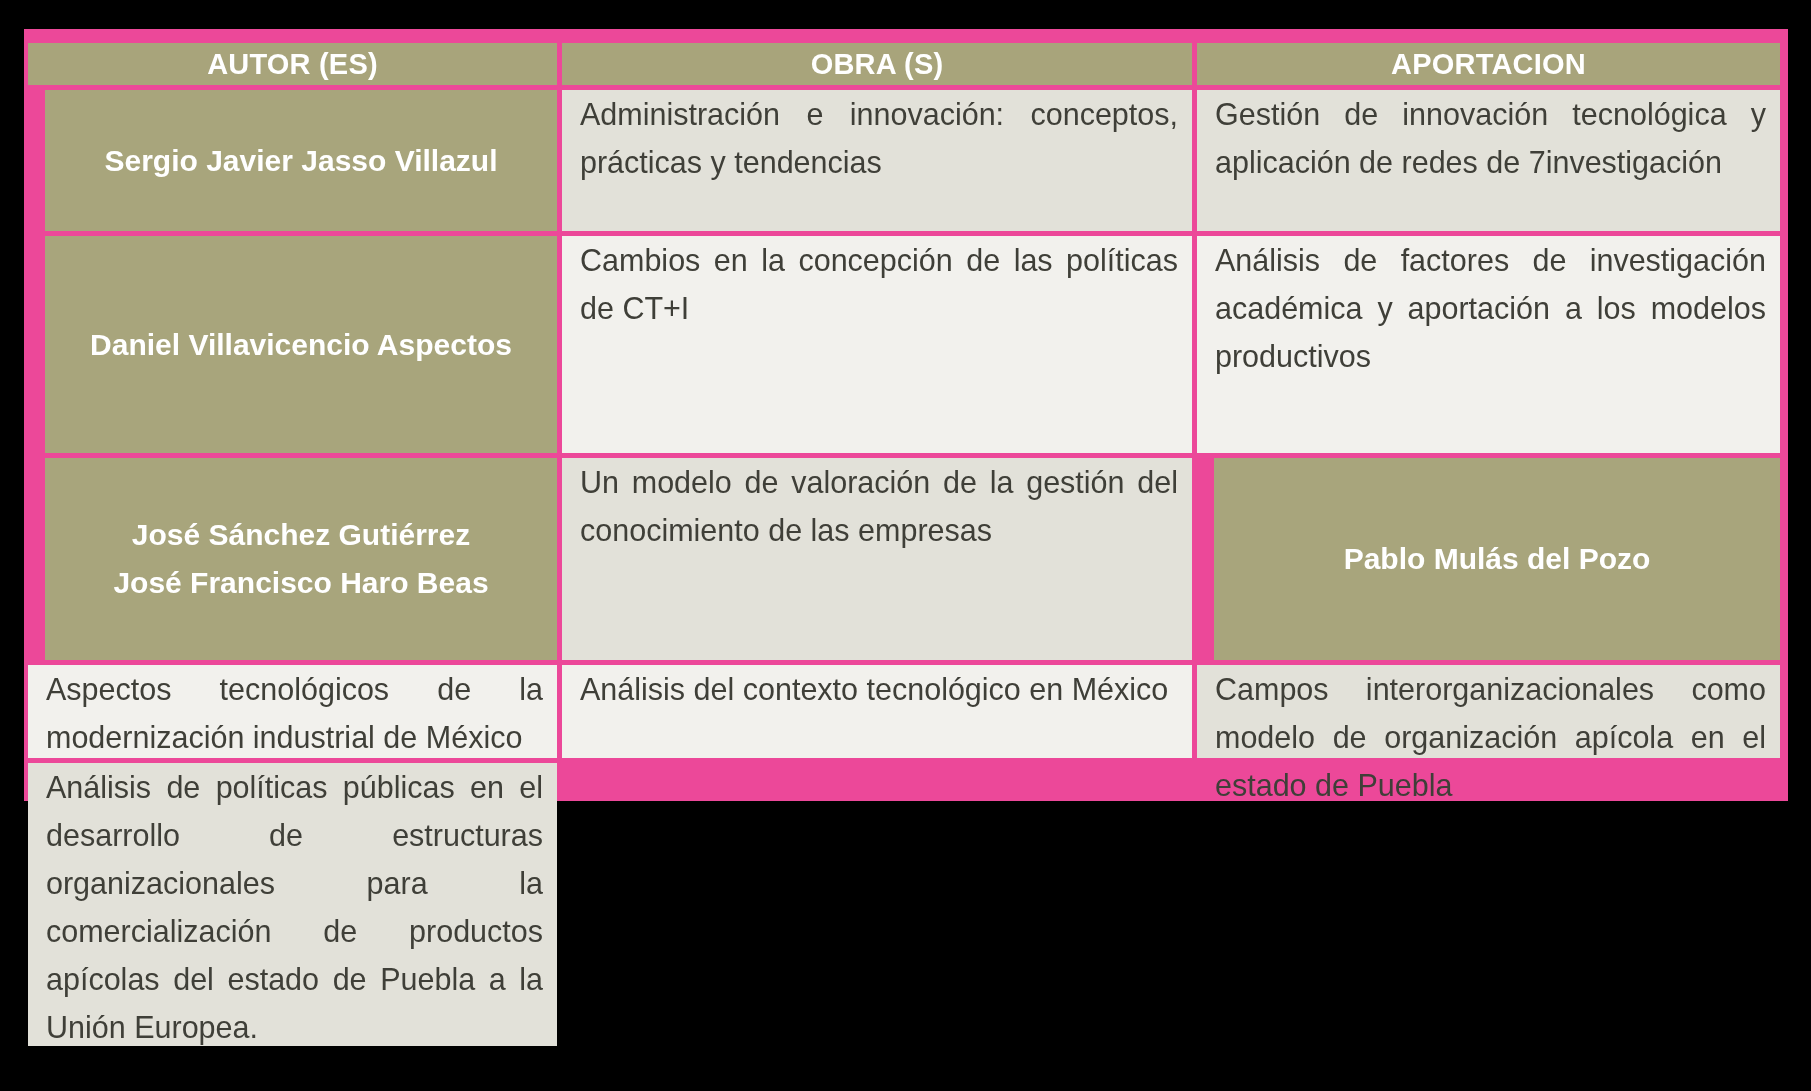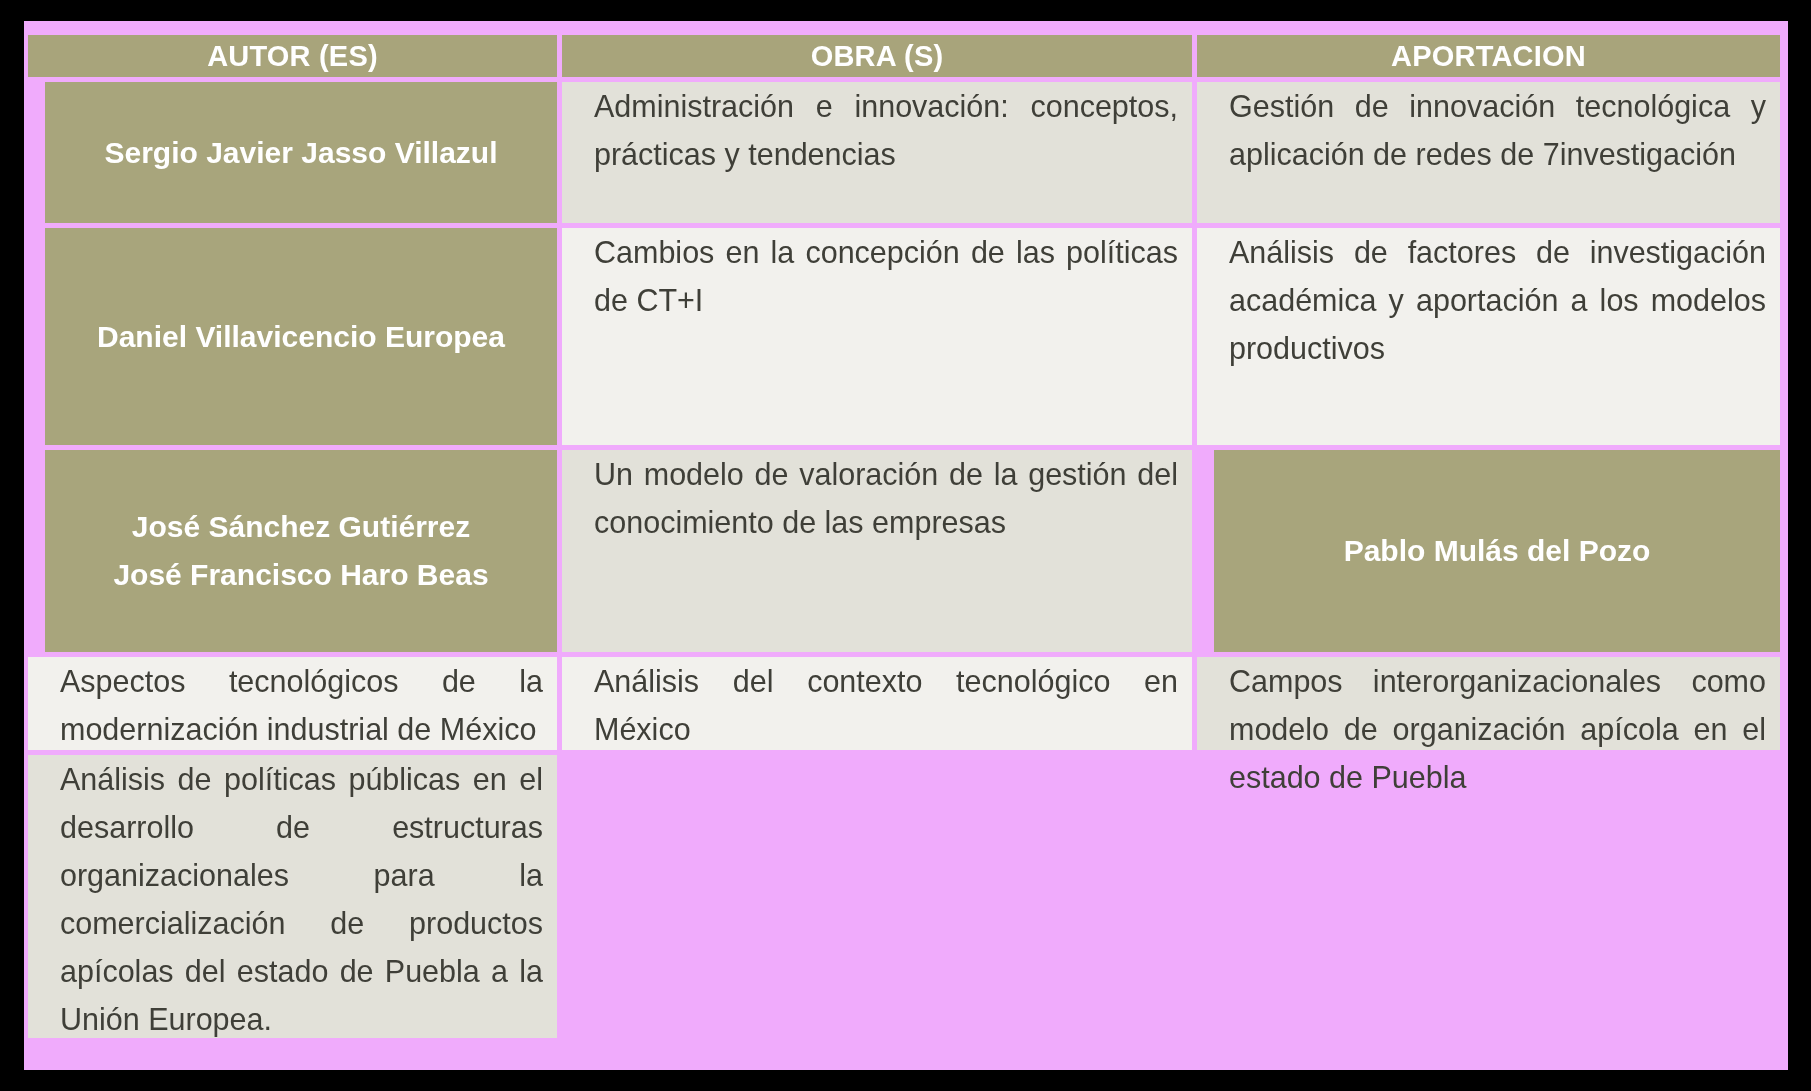--- a/index.html
+++ b/index.html
@@ -1,42 +1,42 @@
 <!DOCTYPE html>
 <html><head>
 <meta charset="utf-8">
 <style>
   html, body { margin:0; padding:0; }
   body {
     width:1811px; height:1091px; background:#000; position:relative; overflow:hidden;
     font-family:"Liberation Sans", sans-serif;
   }
   .panel {
-    position:absolute; left:24px; top:21px; width:1764px; height:1049px; background:#f0abfc;
+    position:absolute; left:24px; top:29px; width:1764px; height:772px; background:#ec4899;
   }
   .tbl {
     position:absolute; left:4px; top:14px; width:1752px;
     display:grid;
     grid-template-columns: 529px 630px 583px;
     grid-template-rows: 42px 141px 217px 202px 93px 283px;
     column-gap:5px; row-gap:5px;
   }
   .tbl > div { box-sizing:border-box; }
   .hdr {
     background:#a8a47b; color:#fff; font-weight:bold; font-size:29px;
     display:flex; align-items:center; justify-content:center; letter-spacing:0.2px;
   }
   .author {
     background:#a8a57c; color:#fff; font-weight:bold; font-size:30px;
     display:flex; flex-direction:column; align-items:center; justify-content:center;
     text-align:center; line-height:48px; padding:0 10px;margin-left:17px;
   }
   .txt {
     color:#3f3f38; font-size:30.5px; line-height:48px;
-    padding:0 14px 0 32px; text-align:justify; text-align-last:left;
+    padding:0 14px 0 18px; text-align:justify; text-align-last:left;
     hyphens:none;
   }
   .odd { background:#e2e1d9; }
   .even { background:#f2f1ed; }
 </style>
 </head>
 <body>
 
 <div class="panel">
   <div class="tbl">
@@ -45,21 +45,21 @@
     <div class="hdr">OBRA (S)</div>
     <div class="hdr">APORTACION</div>
 
     <div class="author">
       <span>Sergio Javier Jasso Villazul</span>
     </div>
     <div class="txt odd">Administración e innovación: conceptos, prácticas y tendencias</div>
     <div class="txt odd">Gestión de innovación tecnológica y aplicación de redes de 7investigación</div>
 
     <div class="author">
-      <span>Daniel Villavicencio Europea</span>
+      <span>Daniel Villavicencio Aspectos</span>
     </div>
     <div class="txt even">Cambios en la concepción de las políticas de CT+I</div>
     <div class="txt even">Análisis de factores de investigación académica y aportación a los modelos productivos</div>
 
     <div class="author" style="line-height:48px;align-items:center;">
       <span>José Sánchez Gutiérrez</span>
       <span>José Francisco Haro Beas</span>
     </div>
     <div class="txt odd">Un modelo de valoración de la gestión del conocimiento de las empresas</div>
 

